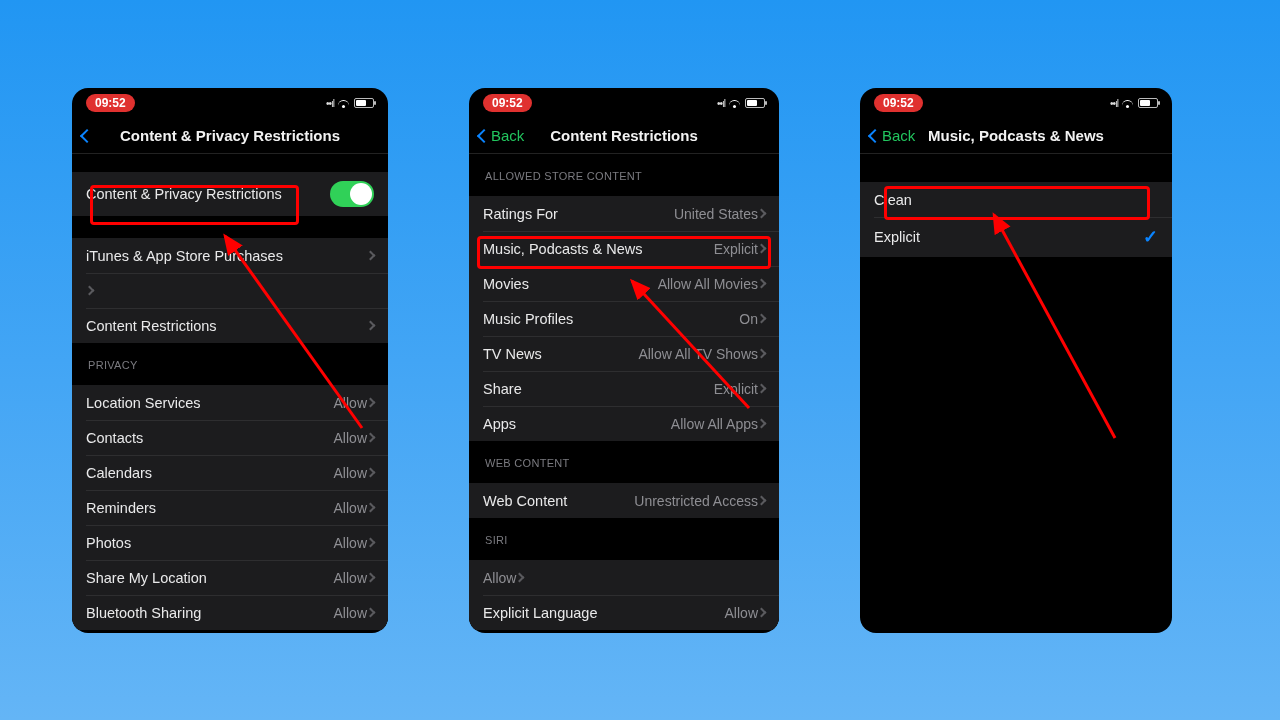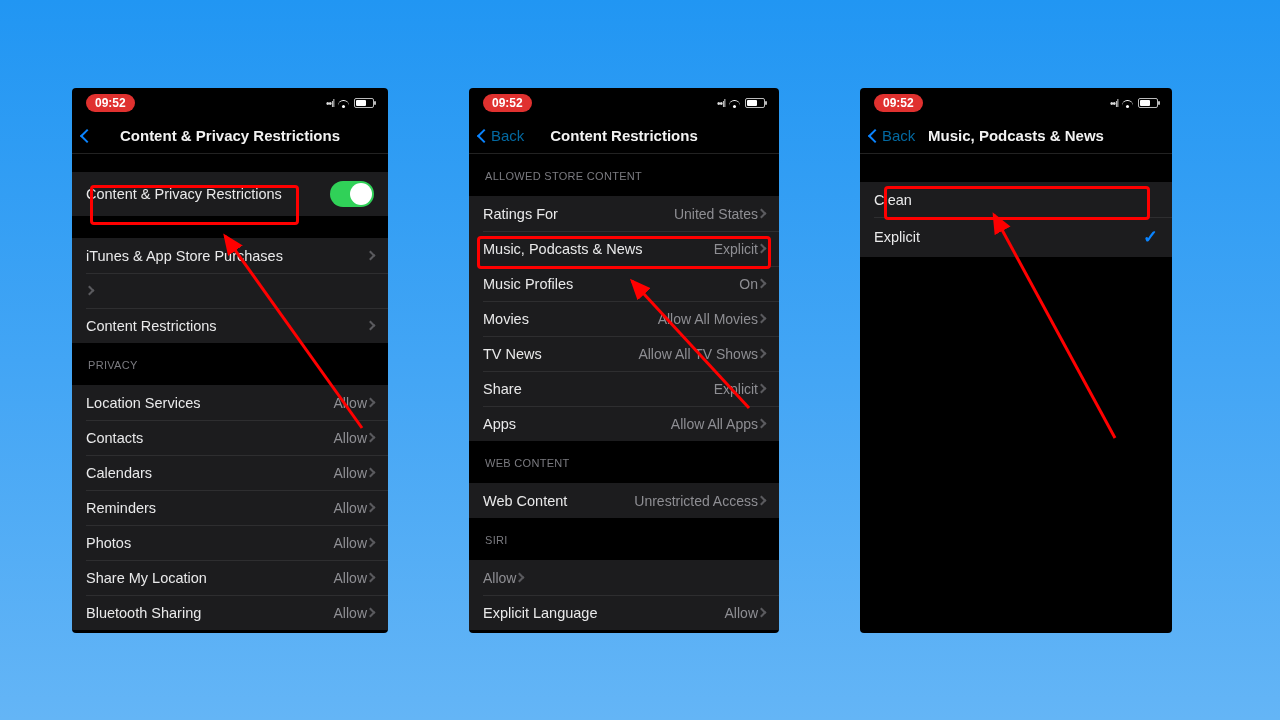--- a/index.html
+++ b/index.html
@@ -9,21 +9,21 @@
     background: linear-gradient(180deg, #2196f3 0%, #42a5f5 50%, #64b5f6 100%);
     font-family: -apple-system, "Helvetica Neue", Arial, sans-serif;
     position: relative;
     overflow: hidden;
   }
   .phone {
     position: absolute;
     width: 316px;
     height: 545px;
     background: #000;
-    border-radius: 4px;
+    border-radius: 16px;
     overflow: hidden;
     color: #fff;
   }
   .phone1 { left: 72px;  top: 88px; }
   .phone2 { left: 469px; top: 88px; width: 310px; }
   .phone3 { left: 860px; top: 88px; width: 312px; }
 
   .status-bar {
     height: 30px;
     display: flex;
@@ -64,21 +64,21 @@
 
   .nav-bar {
     height: 36px;
     display: flex;
     align-items: center;
     position: relative;
     padding: 0 10px;
     border-bottom: 0.5px solid #222;
   }
   .back {
-    color: #0369a1;
+    color: #22c55e;
     font-size: 15px;
     display: flex;
     align-items: center;
     gap: 2px;
     position: absolute;
     left: 10px;
   }
   .chev-left {
     display:inline-block; border: solid #0a84ff; border-width: 0 2.5px 2.5px 0; padding:4px; transform: rotate(135deg);
   }
@@ -256,27 +256,27 @@
         <span class="label">Ratings For</span>
         <span class="value">United States</span>
         <span class="chev"></span>
       </div>
       <div class="row">
         <span class="label">Music, Podcasts &amp; News</span>
         <span class="value">Explicit</span>
         <span class="chev"></span>
       </div>
       <div class="row">
+        <span class="label">Movies</span>
+        <span class="value">Allow All Movies</span>
+        <span class="chev"></span>
+      </div>
+      <div class="row">
         <span class="label">Music Profiles</span>
         <span class="value">On</span>
-        <span class="chev"></span>
-      </div>
-      <div class="row">
-        <span class="label">Movies</span>
-        <span class="value">Allow All Movies</span>
         <span class="chev"></span>
       </div>
       <div class="row">
         <span class="label">TV News</span>
         <span class="value">Allow All TV Shows</span>
         <span class="chev"></span>
       </div>
       <div class="row">
         <span class="label">Share</span>
         <span class="value">Explicit</span>

